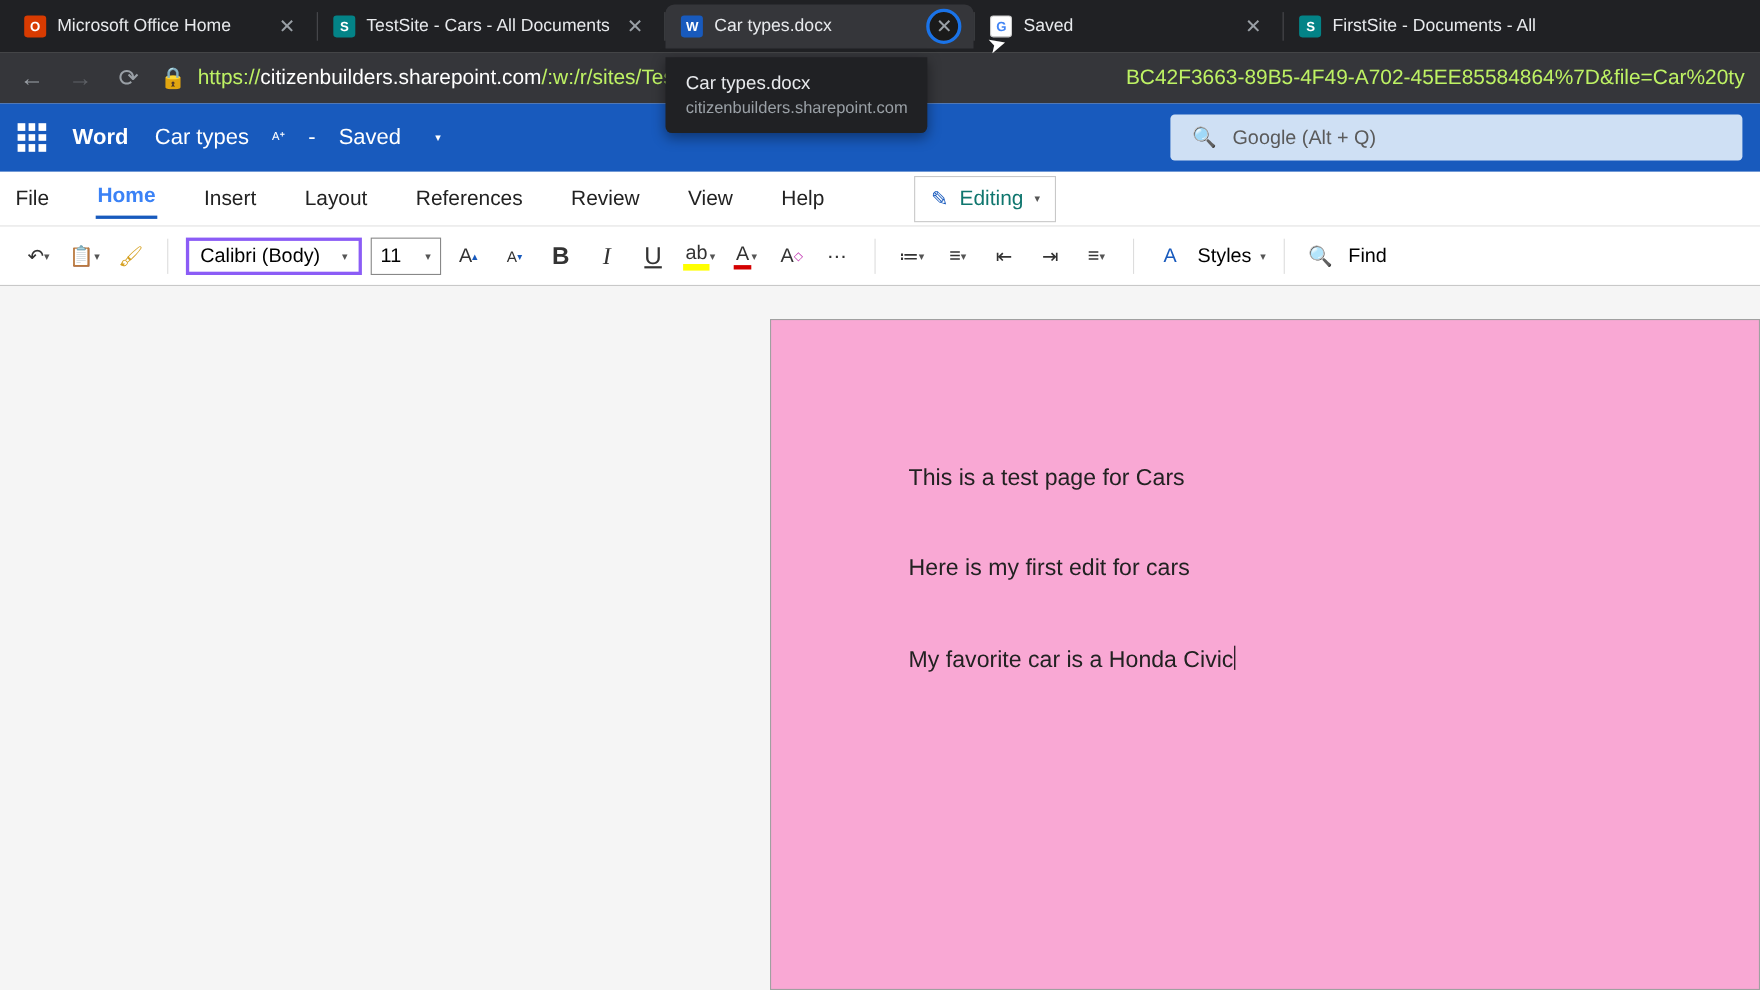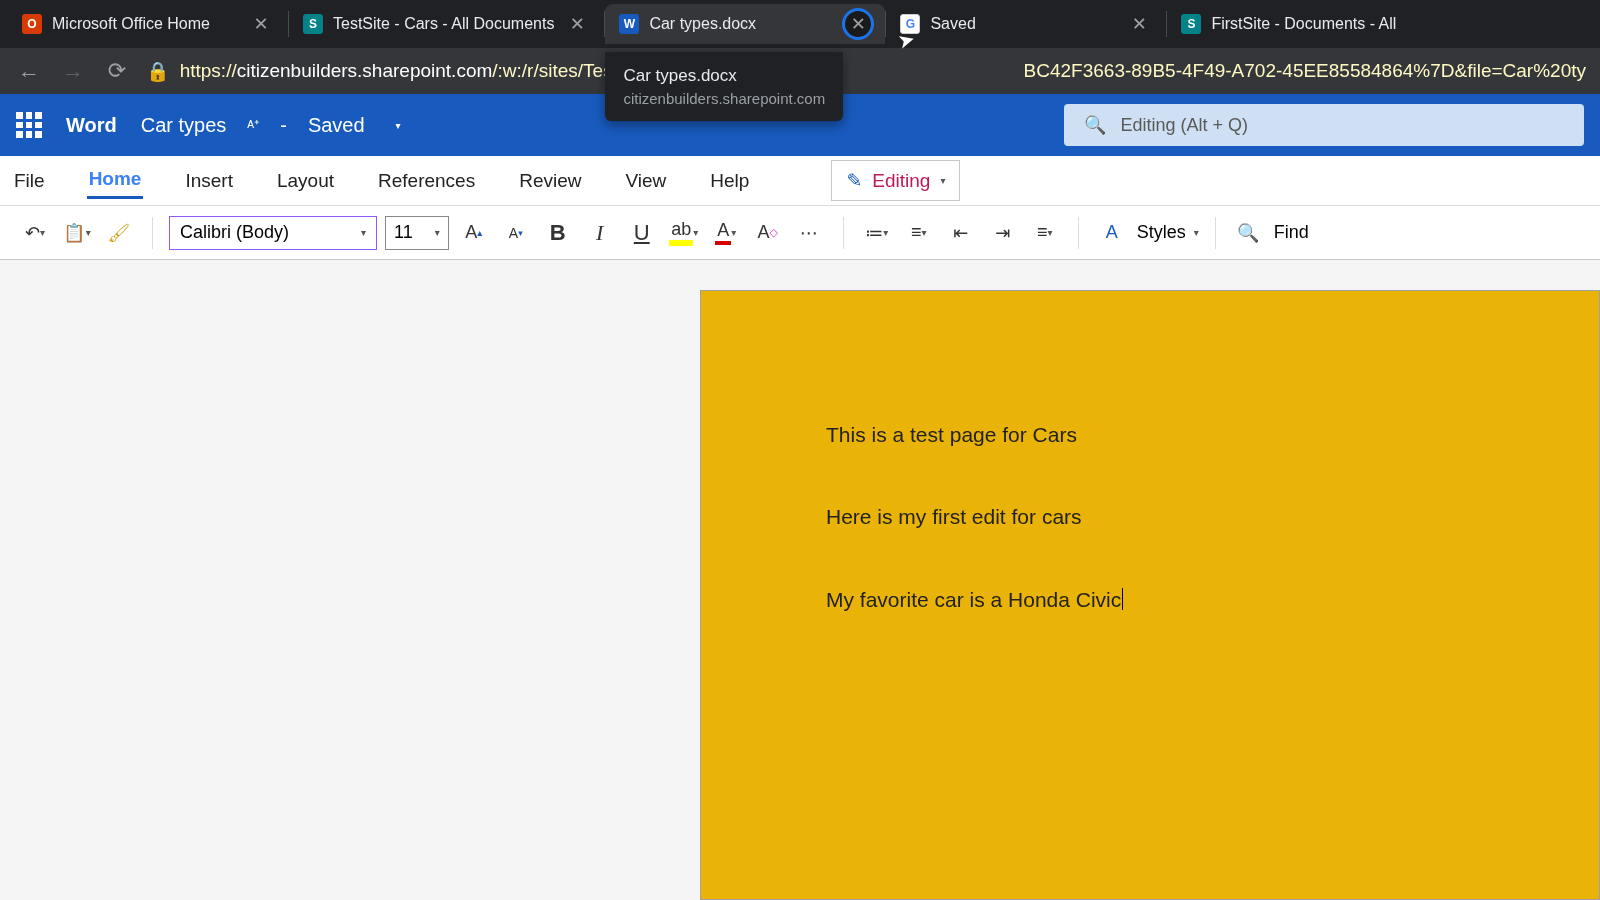--- a/index.html
+++ b/index.html
@@ -20,48 +20,48 @@
 .tab-tooltip .tt-title { font-size: 17px; margin-bottom: 4px; }
 .tab-tooltip .tt-url { font-size: 15px; color: #9aa0a6; }
 
 .cursor { position: absolute; top: 28px; left: 898px; z-index: 200; font-size: 20px; color: #fff; transform: rotate(-15deg); pointer-events:none; }
 
 
 .nav-bar { background: #35363a; height: 46px; display: flex; align-items: center; gap: 14px; padding: 0 14px; color: #9aa0a6; }
 .nav-btn { width: 30px; height: 30px; display: flex; align-items: center; justify-content: center; font-size: 22px; }
 .url-box { flex: 1; display: flex; align-items: center; gap: 10px; font-size: 19px; color: #e8eaed; }
 .url-box .domain { color: #fff; }
-.url-box .path { color: #fef9c3; }
+.url-box .path { color: #bef264; }
 
 
 .word-title { background: #185abd; height: 62px; display: flex; align-items: center; padding: 0 16px; gap: 24px; color: #fff; position: relative; }
 .waffle { width: 26px; height: 26px; display: grid; grid-template-columns: repeat(3,1fr); grid-template-rows: repeat(3,1fr); gap: 3px; }
 .waffle div { background: #fff; }
 .app-name { font-size: 20px; font-weight: 600; }
 .doc-title { font-size: 20px; display: flex; align-items: center; gap: 21px; }
 .search-box { margin-left: auto; background: #cfe0f4; color: #333; height: 42px; display: flex; align-items: center; gap: 14px; padding: 0 20px; border-radius: 4px; min-width: 520px; font-size: 18px; }
 
 
 .ribbon-tabs { background: #fff; height: 50px; display: flex; align-items: center; padding: 0 12px; gap: 40px; font-size: 19px; border-bottom: 1px solid #ddd; }
 .ribbon-tab { padding: 6px 2px; color: #222; }
 .ribbon-tab.active { color: #3b82f6; font-weight: 700; border-bottom: 3px solid #185abd; }
 .editing-btn { margin-left: 40px; border: 1px solid #c8c8c8; padding: 8px 14px; display: flex; align-items: center; gap: 10px; font-size: 19px; color: #185abd; }
 
 
 .toolbar { background: #fff; height: 54px; display: flex; align-items: center; padding: 0 18px; gap: 8px; border-bottom: 1px solid #c8c8c8; box-shadow: 0 2px 4px rgba(0,0,0,0.08); font-size: 18px; }
 .tb-sep { width: 1px; height: 32px; background: #ddd; margin: 0 8px; }
 .tb-btn { width: 34px; height: 34px; display: flex; align-items: center; justify-content: center; color: #333; }
-.font-select { border: 1px solid #8b5cf6; height: 34px; padding: 0 10px; display: flex; align-items: center; gap: 10px; width: 208px; justify-content: space-between; }
+.font-select { border: 3px solid #8b5cf6; height: 34px; padding: 0 10px; display: flex; align-items: center; gap: 10px; width: 160px; justify-content: space-between; }
 .size-select { border: 1px solid #888; height: 34px; padding: 0 8px; display: flex; align-items: center; gap: 22px; }
 .dropdown-arrow { font-size: 10px; color: #555; }
 
 
 .canvas-area { background: #f5f5f5; height: calc(900px - 48px - 46px - 62px - 50px - 54px); display: flex; padding-top: 30px; }
 .left-gutter { width: 700px; }
-.page { background: #eab308; border: 1px solid #a0a0a0; width: 900px; padding: 130px 125px 40px 125px; font-size: 21px; color: #222; line-height: 1.35; }
+.page { background: #f9a8d4; border: 1px solid #a0a0a0; width: 900px; padding: 130px 125px 40px 125px; font-size: 21px; color: #222; line-height: 1.35; }
 .page p { margin-bottom: 54px; }
 .text-cursor::after { content: ""; display: inline-block; width: 1px; height: 22px; background: #000; vertical-align: -3px; margin-left: 1px; }
 </style>
 </head>
 <body>
 
 <div class="tab-bar">
   <div class="tab">
     <span class="tab-favicon" style="background:#d83b01;color:#fff">O</span>
     <span class="tab-title">Microsoft Office Home</span>
@@ -127,36 +127,36 @@
   <span class="app-name">Word</span>
   <span class="doc-title">
     <span>Car types</span>
     <span style="font-size:15px">ᴬ⁺</span>
     <span>-</span>
     <span>Saved</span>
     <span class="dropdown-arrow" style="color:#fff;margin-left:10px">▾</span>
   </span>
   <div class="search-box">
     <span>🔍</span>
-    <span style="color:#5a5a5a">Editing (Alt + Q)</span>
+    <span style="color:#5a5a5a">Google (Alt + Q)</span>
   </div>
 </div>
 
 <div class="ribbon-tabs">
   <span class="ribbon-tab">File</span>
   <span class="ribbon-tab active">Home</span>
   <span class="ribbon-tab">Insert</span>
   <span class="ribbon-tab">Layout</span>
   <span class="ribbon-tab">References</span>
   <span class="ribbon-tab">Review</span>
   <span class="ribbon-tab">View</span>
   <span class="ribbon-tab">Help</span>
   <div class="editing-btn">
     <span style="color:#185abd">✎</span>
-    <span style="color:#be185d">Editing</span>
+    <span style="color:#0f766e">Editing</span>
     <span class="dropdown-arrow">▾</span>
   </div>
 </div>
 
 <div class="toolbar">
   <span class="tb-btn">↶<span class="dropdown-arrow">▾</span></span>
   <span class="tb-btn">📋<span class="dropdown-arrow">▾</span></span>
   <span class="tb-btn" style="color:#d5a020">🖌</span>
   <div class="tb-sep"></div>
   <div class="font-select">

